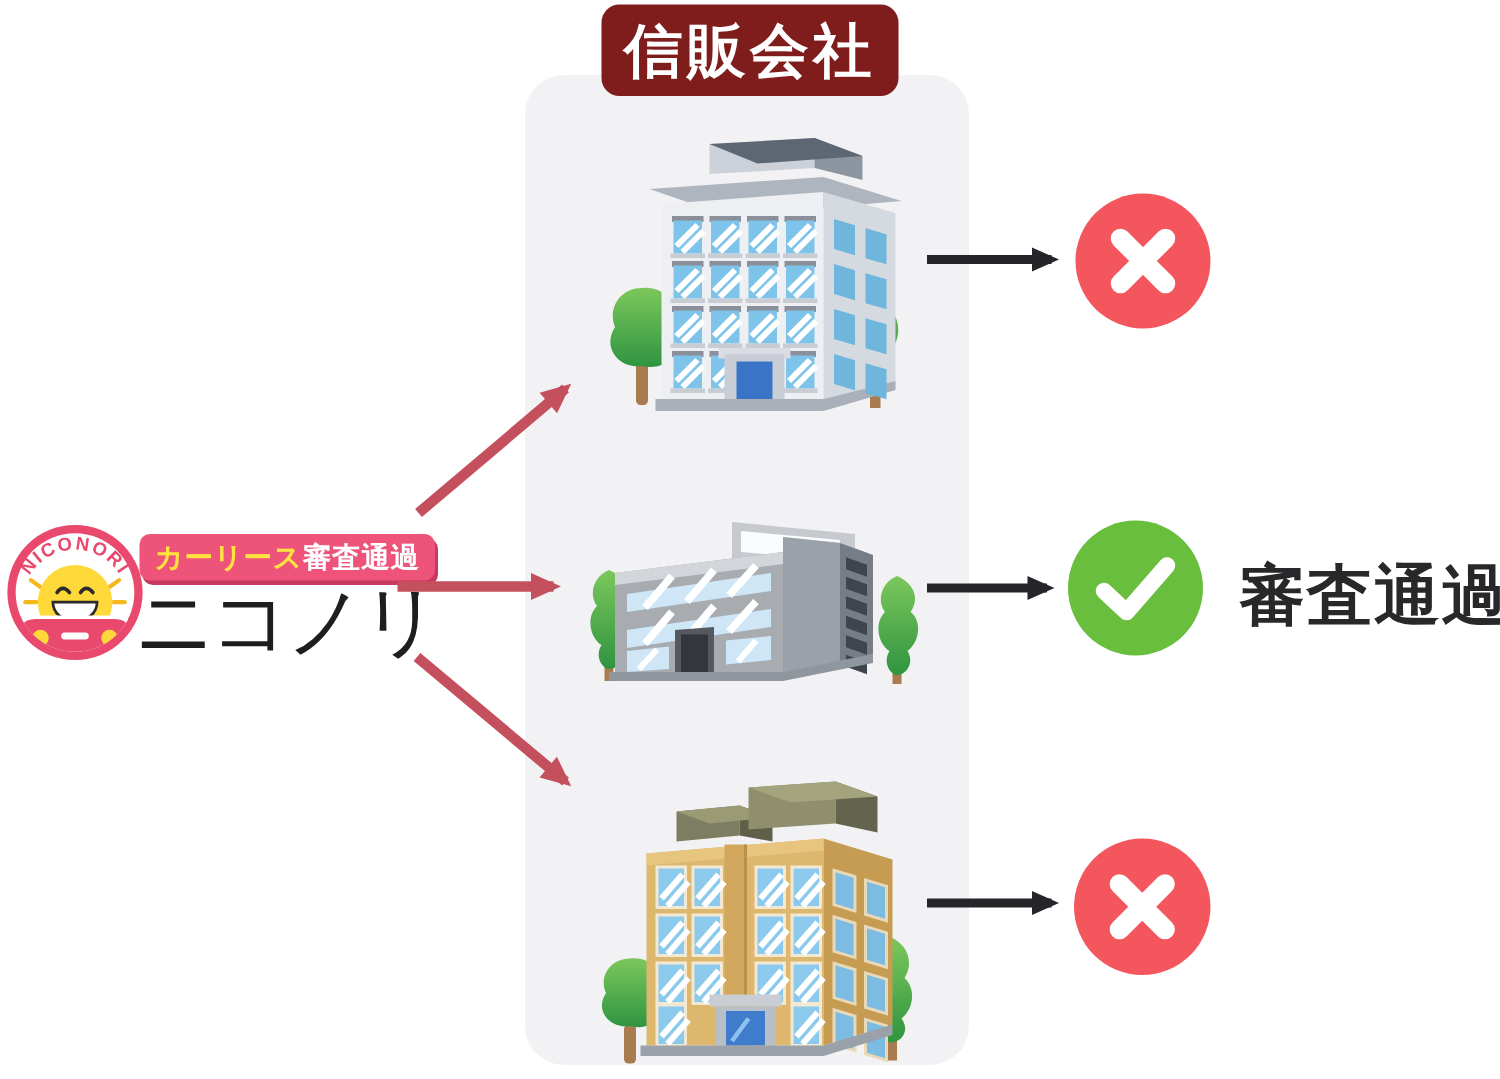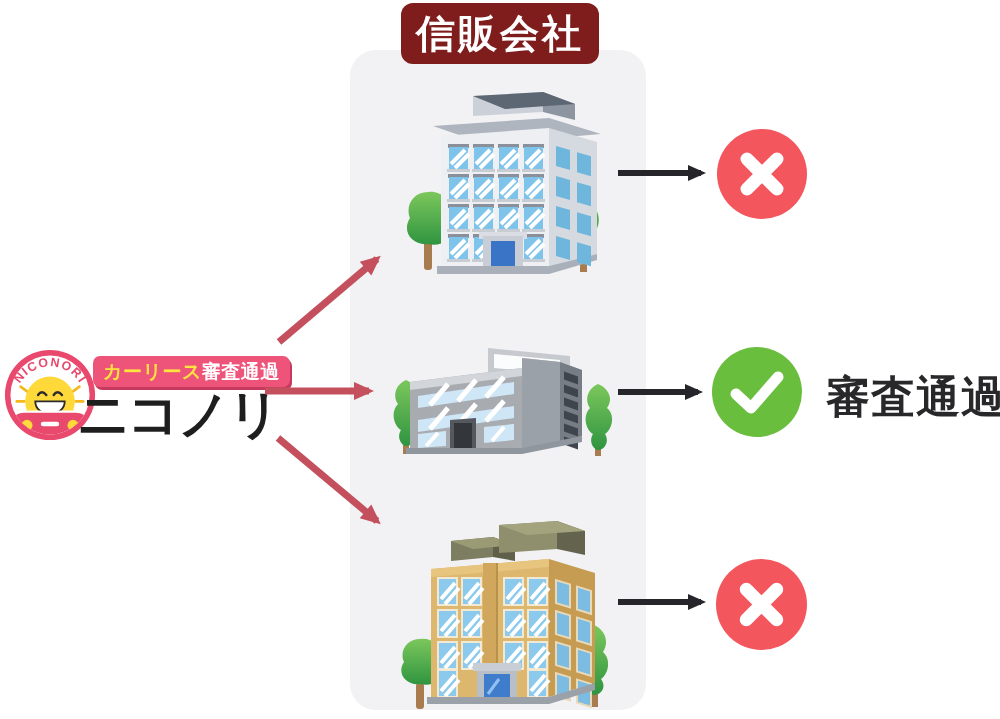--- a/index.html
+++ b/index.html
@@ -17,21 +17,21 @@
 
   
   .brand { position:absolute; left:0; top:340px; width:270px; height:110px; }
   .brand-badge { position:absolute; left:4px; top:6px; width:92px; height:98px; }
   .brand-pill { position:absolute; left:93px; top:16px; height:31px; padding:0 10px;
                 background:#ee537a; border-radius:7px; box-shadow:2px 3px 0 #c53a5e;
                 display:flex; align-items:center; font-size:19px; font-weight:bold;
                 letter-spacing:0.5px; white-space:nowrap; }
   .brand-pill .hl { color:#ffe33f; }
   .brand-pill .rest { color:#ffffff; }
-  .brand-name { position:absolute; left:77px; top:40px; font-size:52px; font-weight:700;
+  .brand-name { position:absolute; left:90px; top:40px; font-size:52px; font-weight:400;
                 letter-spacing:-3px; color:#1e1e1f; white-space:nowrap; }
 
   
   .bldg { position:absolute; }
   .bldg1 { left:403px; top:84px;  width:202px; height:194px; }
   .bldg2 { left:392px; top:332px; width:221px; height:127px; }
   .bldg3 { left:397px; top:513px; width:211px; height:201px; }
 
   
   .arrows { position:absolute; left:0; top:0; width:1000px; height:719px; pointer-events:none; }

